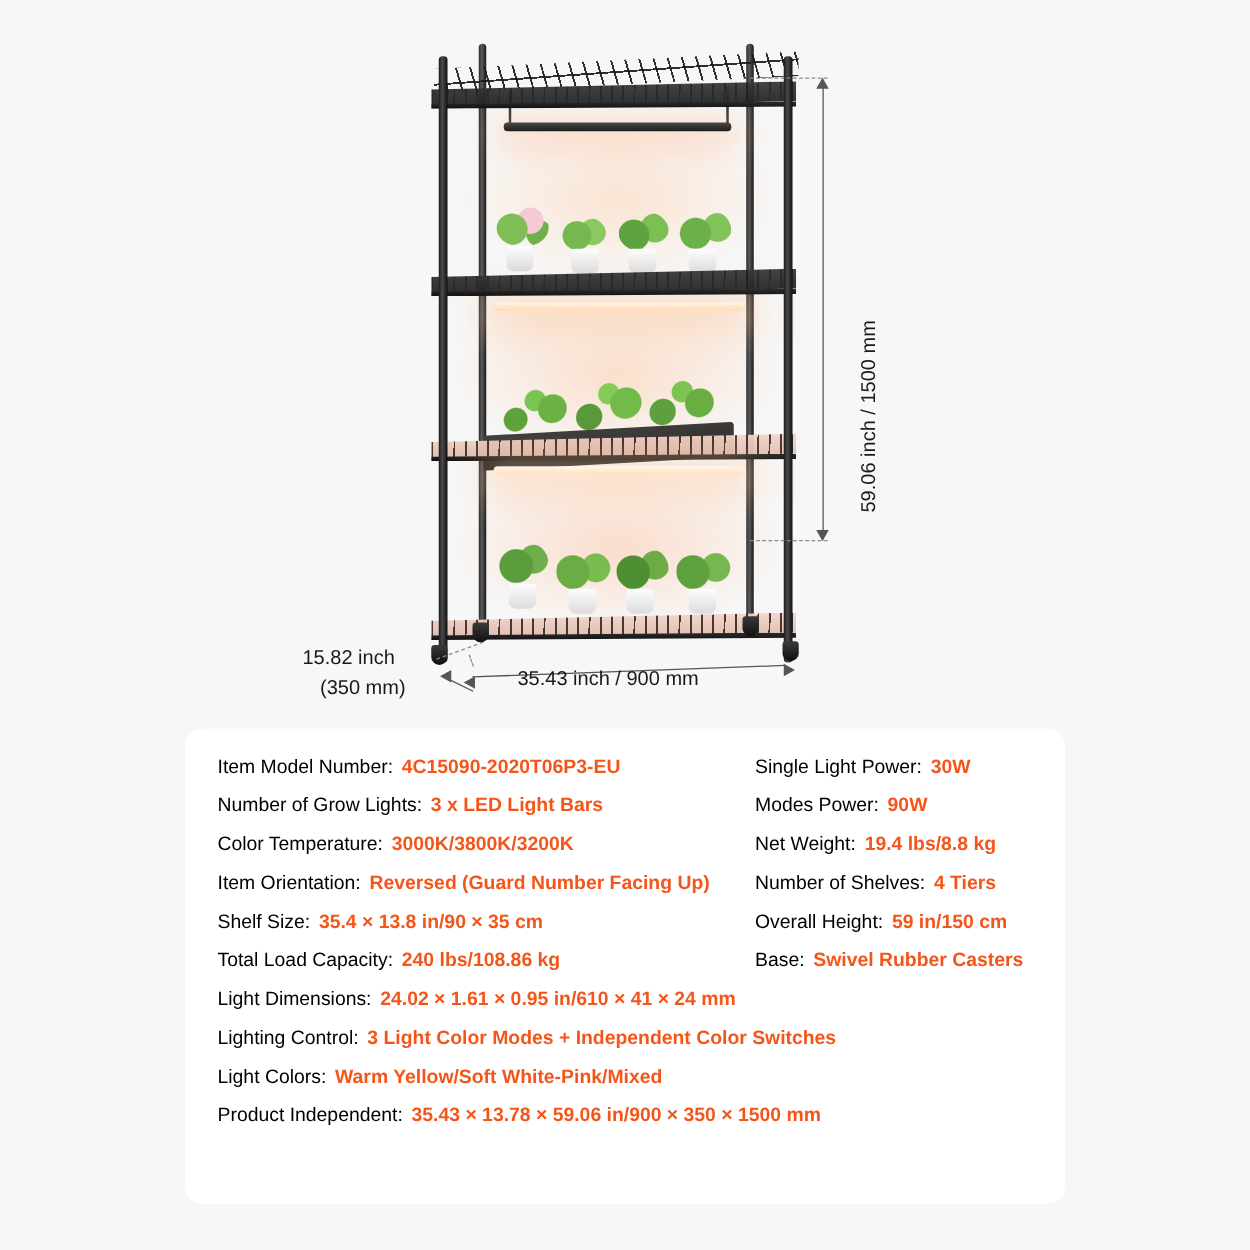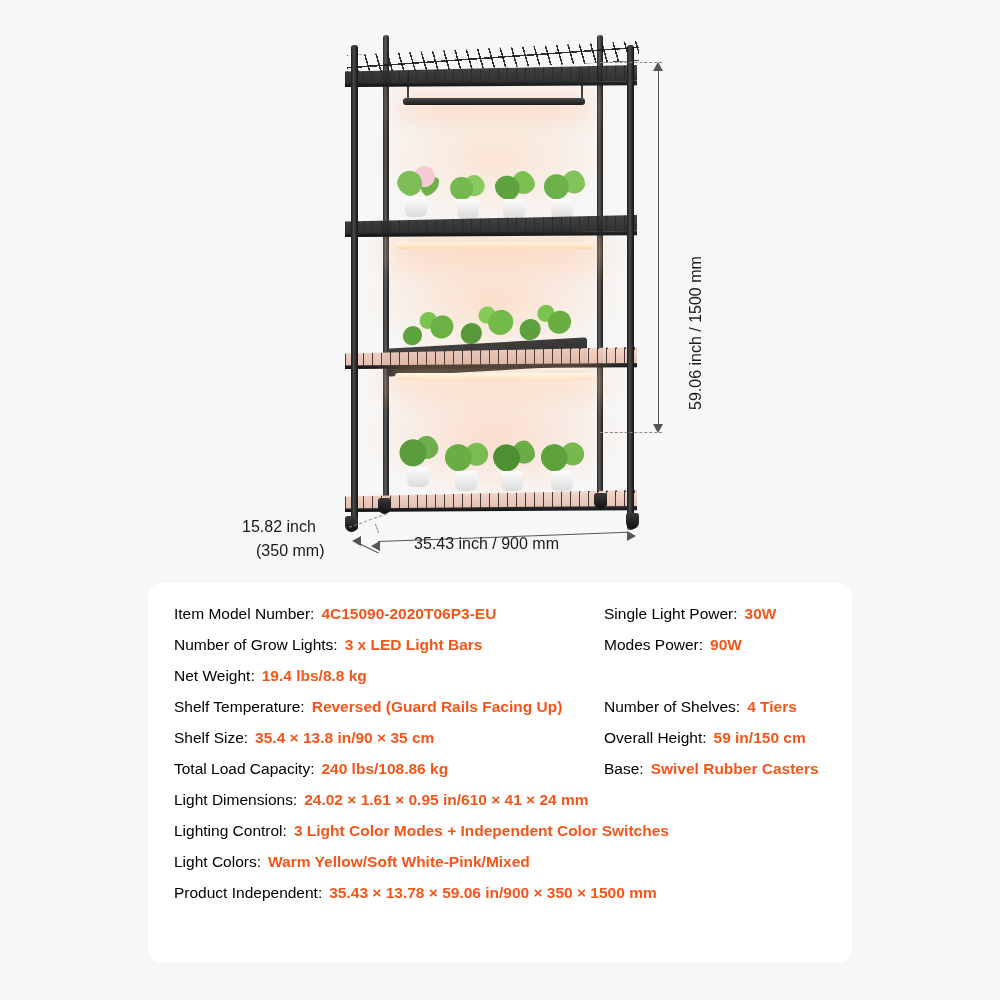--- a/index.html
+++ b/index.html
@@ -389,33 +389,39 @@
         </div>
         <div class="col-right">
           <div class="pair">
             <span class="lbl">Modes Power:</span>
             <span class="val">90W</span>
           </div>
         </div>
       </div>
 
       <div class="spec-row">
+        <div class="col-left">
+          <div class="pair">
+            <span class="lbl">Color Temperature:</span>
+            <span class="val">3000K/3800K/3200K</span>
+          </div>
+        </div>
         <div class="col-right">
           <div class="pair">
             <span class="lbl">Net Weight:</span>
             <span class="val">19.4 lbs/8.8 kg</span>
           </div>
         </div>
       </div>
 
       <div class="spec-row">
         <div class="col-left">
           <div class="pair">
-            <span class="lbl">Shelf Temperature:</span>
-            <span class="val">Reversed (Guard Rails Facing Up)</span>
+            <span class="lbl">Item Orientation:</span>
+            <span class="val">Reversed (Guard Number Facing Up)</span>
           </div>
         </div>
         <div class="col-right">
           <div class="pair">
             <span class="lbl">Number of Shelves:</span>
             <span class="val">4 Tiers</span>
           </div>
         </div>
       </div>
 

